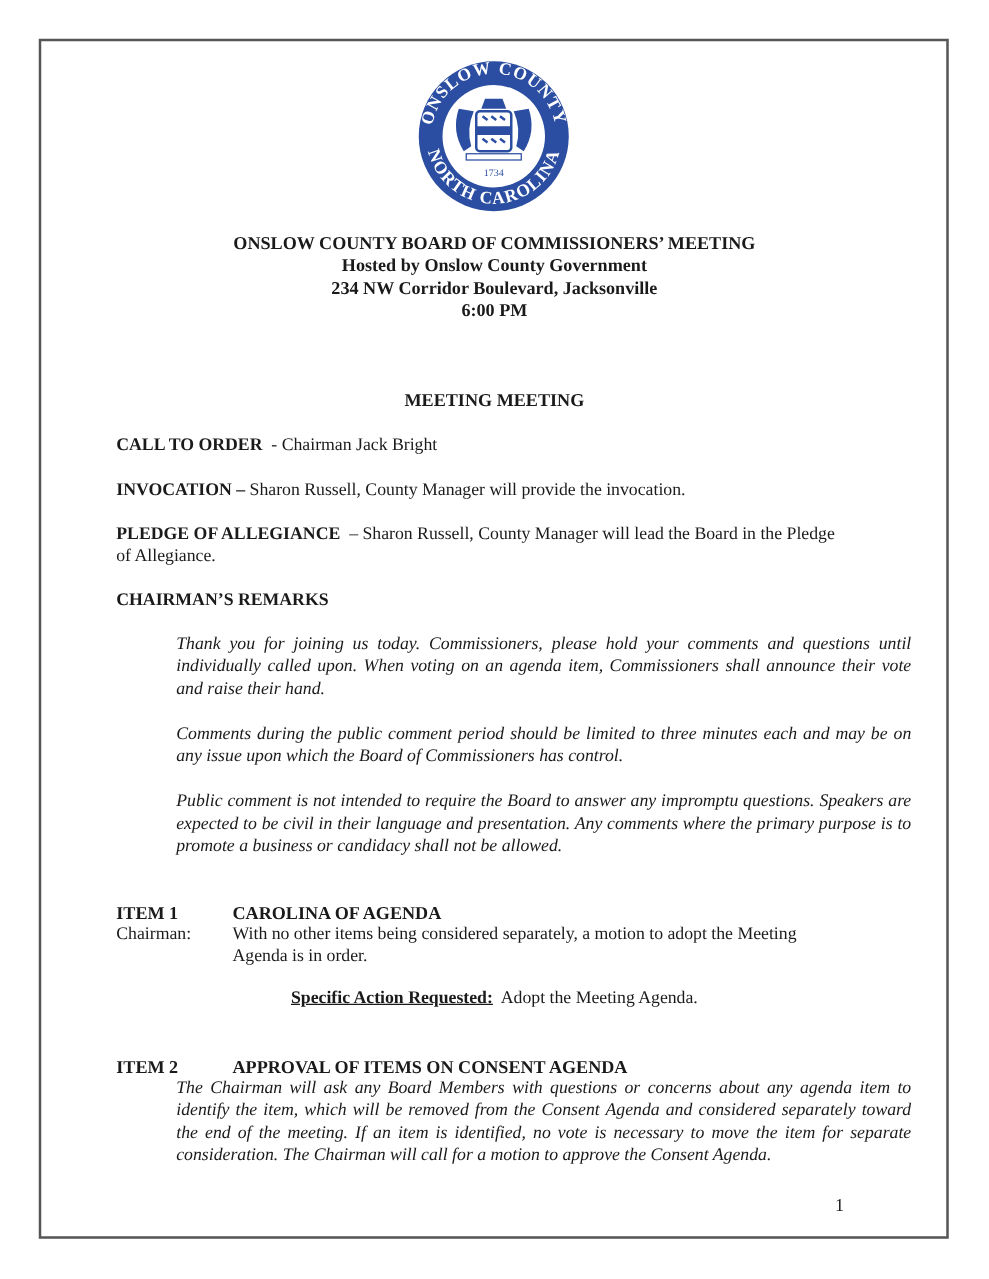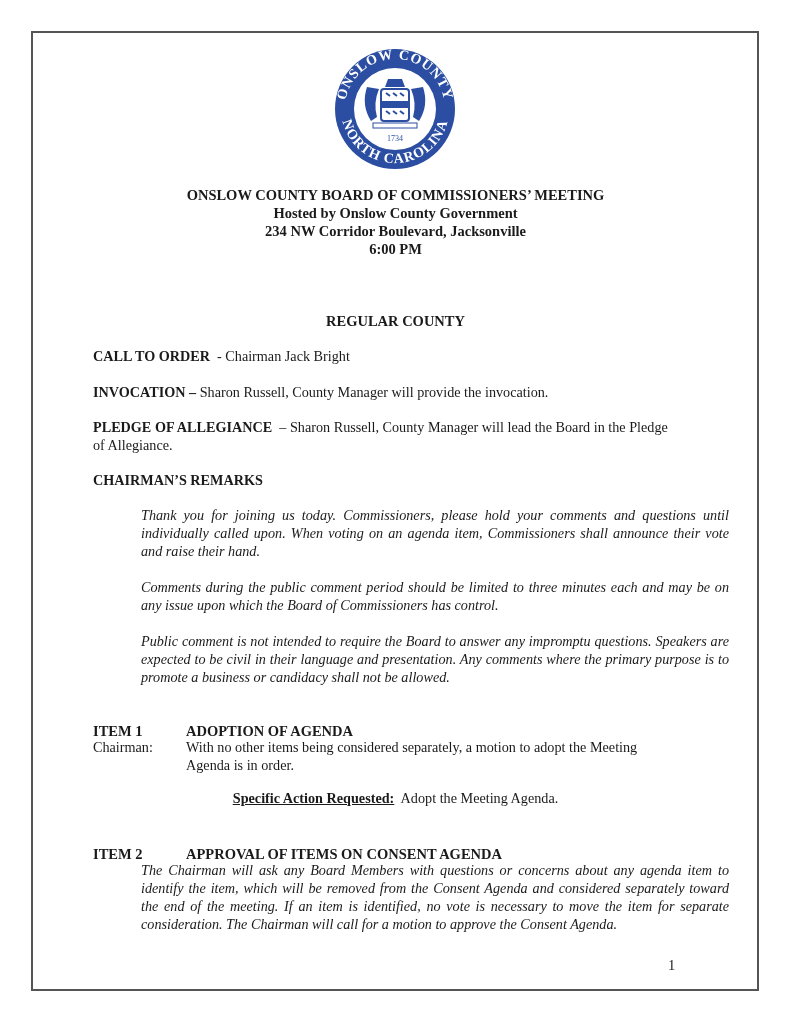--- a/index.html
+++ b/index.html
@@ -54,21 +54,21 @@
   </svg>
 </div>
 
 <div class="header-block">
   <div>ONSLOW COUNTY BOARD OF COMMISSIONERS’ MEETING</div>
   <div>Hosted by Onslow County Government</div>
   <div>234 NW Corridor Boulevard, Jacksonville</div>
   <div>6:00 PM</div>
 </div>
 
-<div class="regular">REGULAR COUNTY</div>
+<div class="regular">MEETING MEETING</div>
 
 <div class="para" style="top:347px">
   <b>CALL TO ORDER</b><span style="white-space:pre">  - Chairman Jack Bright</span>
 </div>
 
 <div class="para" style="top:383px">
   <b>INVOCATION –</b><span> Sharon Russell, County Manager will provide the invocation.</span>
 </div>
 
 <div class="para" style="top:418px">
@@ -77,21 +77,21 @@
 
 <div class="para" style="top:471px">
   <b>CHAIRMAN’S REMARKS</b>
 </div>
 
 <div class="para italic" style="top:506px">Thank you for joining us today.  Commissioners, please hold your comments and questions until individually called upon.  When voting on an agenda item, Commissioners shall announce their vote and raise their hand.</div>
 <div class="para italic" style="top:578px">Comments during the public comment period should be limited to three minutes each and may be on any issue upon which the Board of Commissioners has control.</div>
 <div class="para italic" style="top:632px">Public comment is not intended to require the Board to answer any impromptu questions. Speakers are expected to be civil in their language and presentation. Any comments where the primary purpose is to promote a business or candidacy shall not be allowed.</div>
 
 <div class="item-head" style="top:703px">
-  <span class="num">ITEM 1</span><span>ADOPTION OF AGENDA</span>
+  <span class="num">ITEM 1</span><span>CAROLINA OF AGENDA</span>
 </div>
 
 <div class="chair-row" style="top:738px">
   <span class="lbl">Chairman:</span>
   <span class="txt">With no other items being considered separately, a motion to adopt the Meeting Agenda is in order.</span>
 </div>
 
 <div class="action">
   <span class="u">Specific Action Requested:</span><span style="white-space:pre">  Adopt the Meeting Agenda.</span>
 </div>

